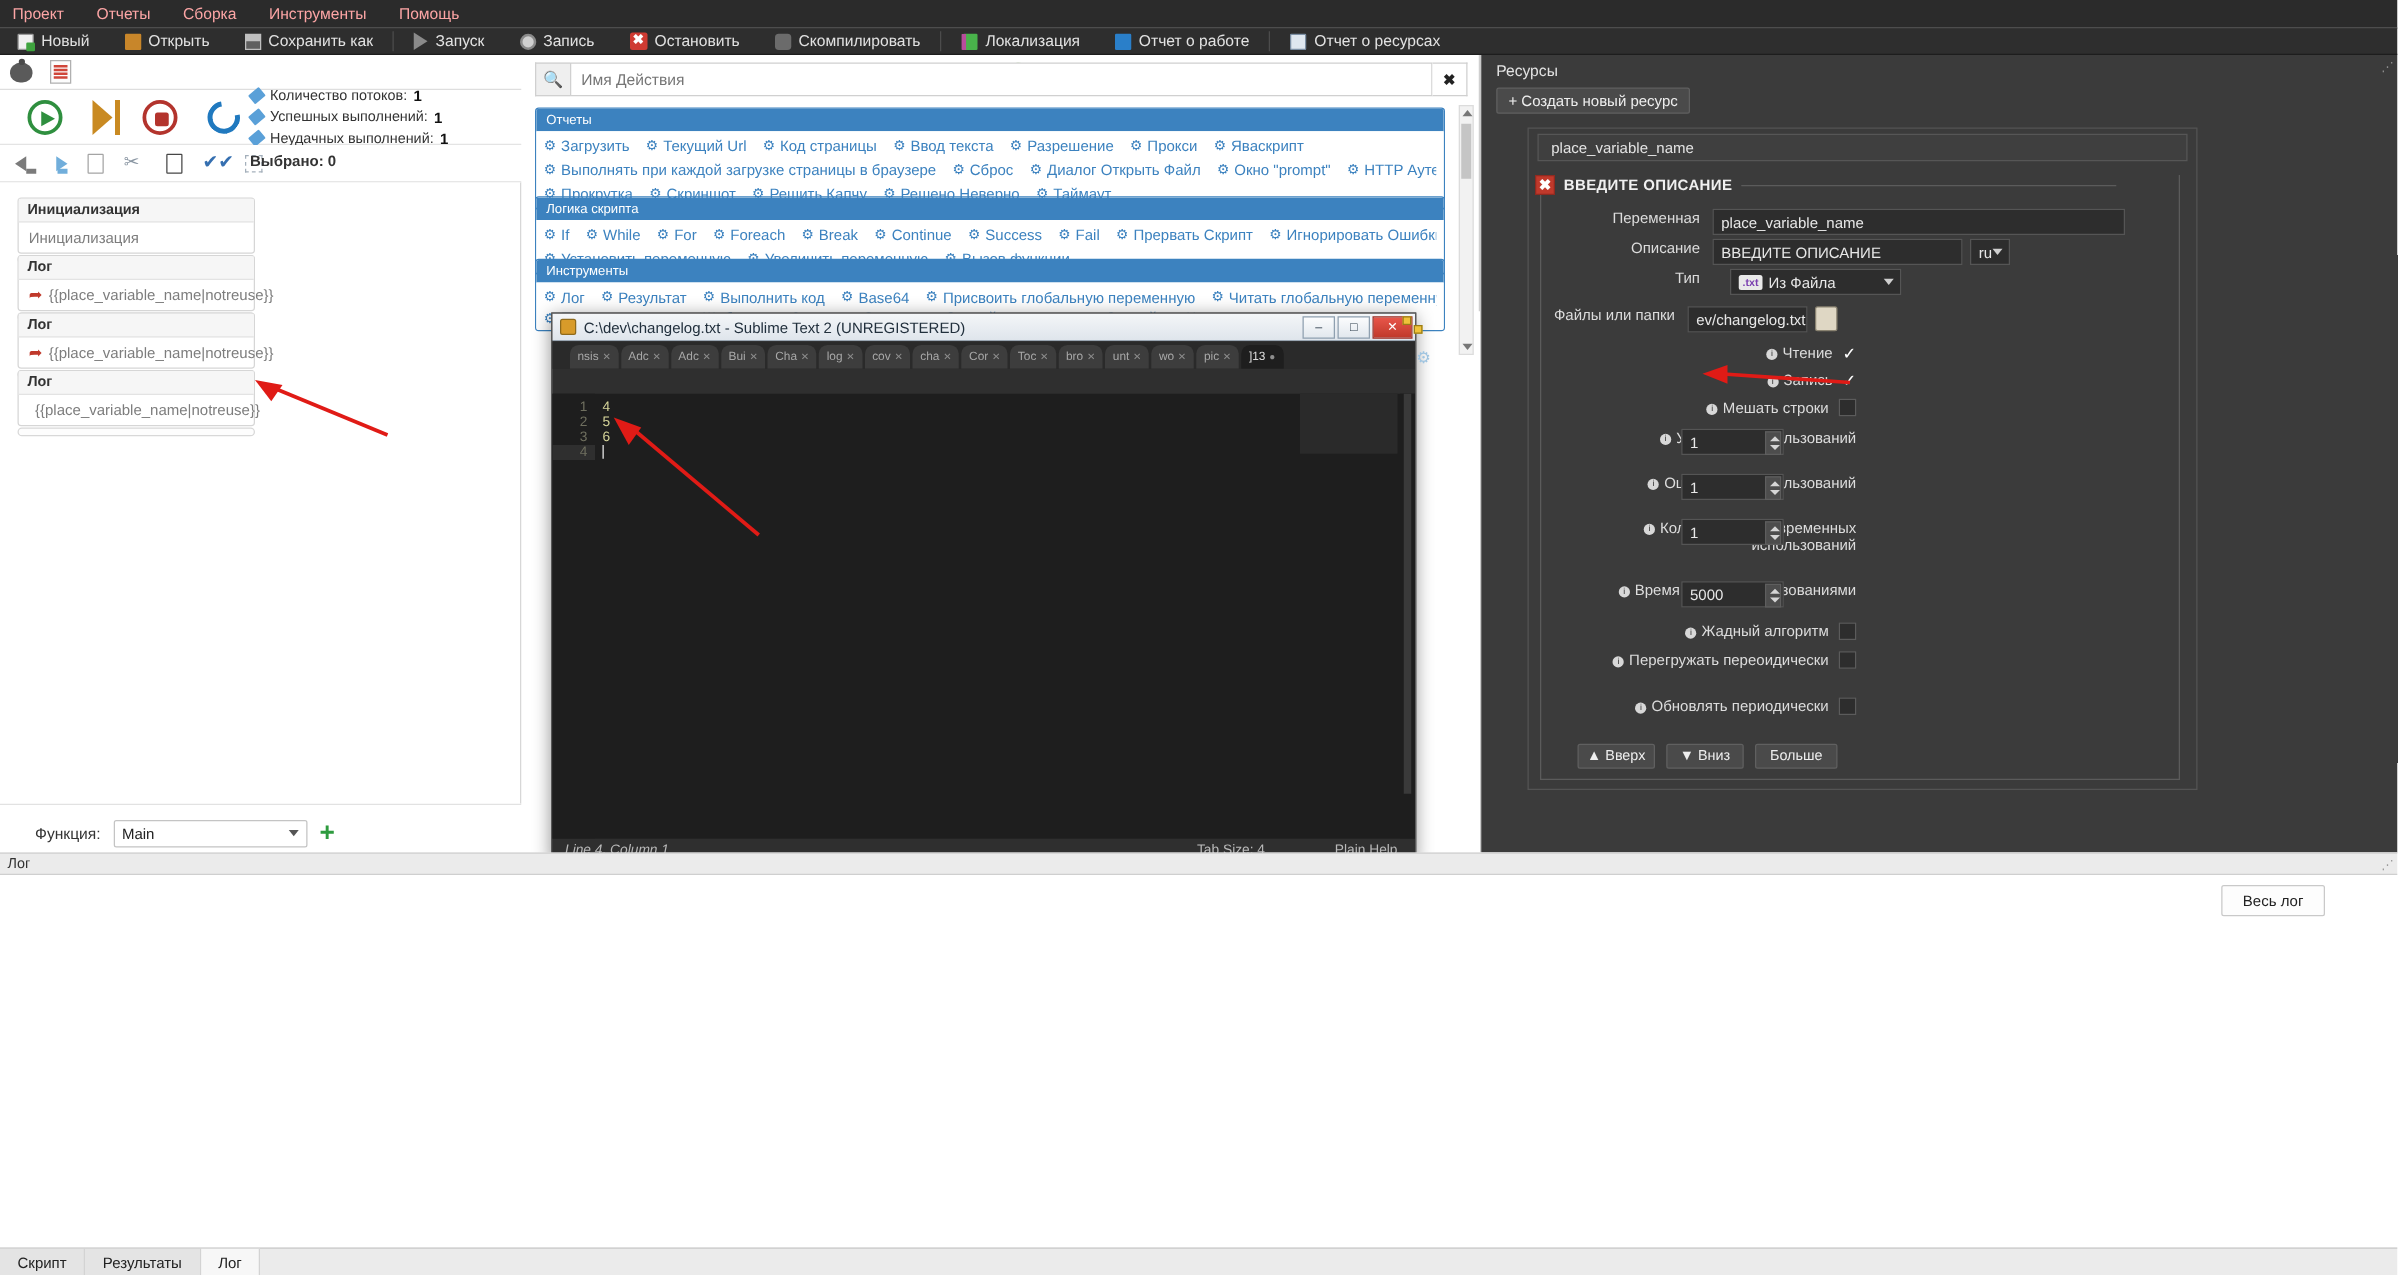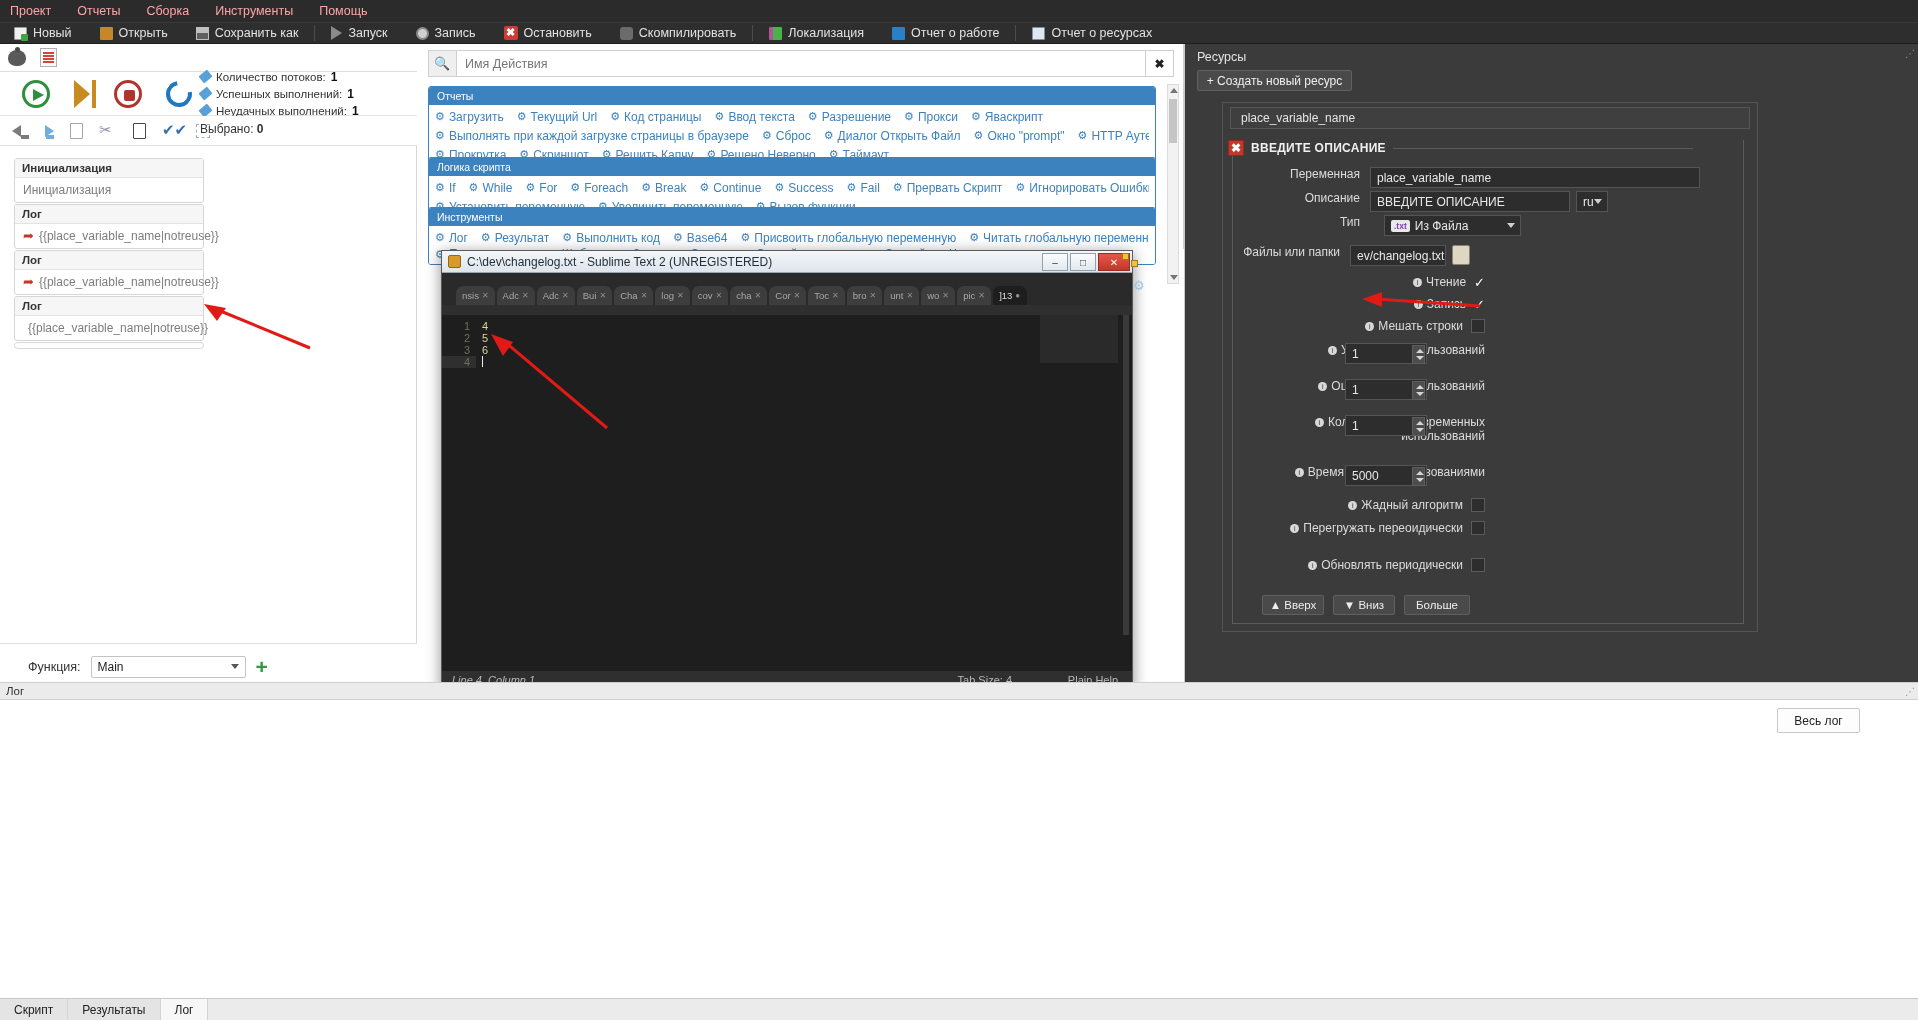--- a/index.html
+++ b/index.html
@@ -77,21 +77,21 @@
   .ebi{ width:18px;height:18px; position:relative; opacity:.9;}
   .arr-l{ width:0;height:0;border-right:9px solid #6d6d6d;border-top:6px solid transparent;border-bottom:6px solid transparent;}
   .arr-l:after{content:'';position:absolute;left:9px;top:4px;width:8px;height:4px;background:#6d6d6d;}
   .arr-r{ width:0;height:0;border-left:9px solid #62a6d8;border-top:6px solid transparent;border-bottom:6px solid transparent;margin-left:8px;}
   .arr-r:after{content:'';position:absolute;left:-8px;top:4px;width:8px;height:4px;background:#62a6d8;}
   .pg{ width:13px;height:16px;border:1.5px solid #9a9a9a;border-radius:1px;}
   .pg.dark{ border-color:#333; background:#fff;}
   .sciss{ font-size:15px;color:#7f8c9a;line-height:16px;}
   .chk2{ color:#2060a8; font-size:15px; line-height:16px;}
   .seldash{ width:14px;height:14px;border:1.5px dashed #9aa7b4;}
-  .selected{ position:absolute; left:200px; top:122px; font-size:12px; color:#333;}
+  .selected{ position:absolute; left:200px; top:122px; font-size:12px; color:#333;font-weight:bold;}
 
   
   .canvas{
     position:absolute; left:0; top:146px; width:417px; height:497px; background:#fff;
     border-right:1px solid #d7d7d7; overflow:hidden;
   }
   .blk{ position:absolute; border:1px solid #d6d6d6; border-radius:3px; background:#fff; width:190px;}
   .blk .hd{ background:#f6f6f6; border-bottom:1px solid #e3e3e3; font-weight:bold; font-size:11.5px; color:#333; padding:3px 7px;}
   .blk .bd{ padding:5px 8px; font-size:12px; color:#7d7d7d; display:flex; align-items:center; gap:5px; min-height:22px;}
   .conn{ position:absolute; width:190px; height:7px; border:1px solid #d8d8d8; border-radius:5px; background:#fdfdfd;}
@@ -183,21 +183,21 @@
   .sublime{
     position:absolute; left:441px; top:250px; width:692px; height:440px;
     background:#2f2f2f; border:1px solid #5a5a5a; box-shadow:0 3px 14px rgba(0,0,0,.45);
   }
   .sb-title{ height:22px; background:linear-gradient(#f4f6f8,#dfe5ec); border-bottom:1px solid #9aa6b2; display:flex; align-items:center; padding-left:6px; gap:6px; color:#22303d; font-size:12px;}
   .sb-logo{ width:13px;height:13px;background:#d89b2a;border:1px solid #8e6a1c;border-radius:2px;}
   .sb-wbtns{ position:absolute; right:2px; top:2px; display:flex; gap:2px;}
   .wb{ width:26px;height:18px;border:1px solid #8fa0b0;background:linear-gradient(#fbfcfd,#e2e8ee);font-size:10px;display:flex;align-items:center;justify-content:center;color:#2a3a48;}
   .wb.close{ background:linear-gradient(#e8564a,#c0392b); border-color:#9c2b20; color:#fff; width:32px;}
   .sb-menu{ height:20px; background:#383838; display:flex; align-items:center; gap:15px; padding-left:14px; color:#ddd; font-size:11.5px;}
-  .sb-tabs{ height:32px; background:#2a2a2a; display:flex; align-items:flex-end; padding-left:14px; overflow:hidden;}
+  .sb-tabs{ height:22px; background:#2a2a2a; display:flex; align-items:flex-end; padding-left:14px; overflow:hidden;}
   .stab{ height:19px; min-width:34px; background:#3d3d3d; border-radius:7px 7px 0 0; margin-right:2px; display:flex; align-items:center; gap:3px; padding:0 6px; color:#a8a8a8; font-size:9.5px;}
   .stab .xx{ font-size:8px; color:#8d8d8d;}
   .sb-body{ position:absolute; left:0; top:64px; right:0; bottom:18px; background:#1e1e1e;}
   .gutter{ position:absolute; left:0; top:0; width:34px; height:100%; background:#1e1e1e; color:#6f6f5f; font-size:11px; text-align:right; padding-top:5px;}
   .gutter div{ height:12px; padding-right:6px;}
   .gutter div.cur{ background:#2f2f2f;}
   .code{ position:absolute; left:40px; top:5px; color:#d6d59a; font-size:11px;}
   .code div{ height:12px;}
   .minimap{ position:absolute; right:14px; top:0; width:78px; height:48px; background:#2a2a2a;}
   .vscroll{ position:absolute; right:0; top:0; width:12px; height:100%; background:#1e1e1e;}

